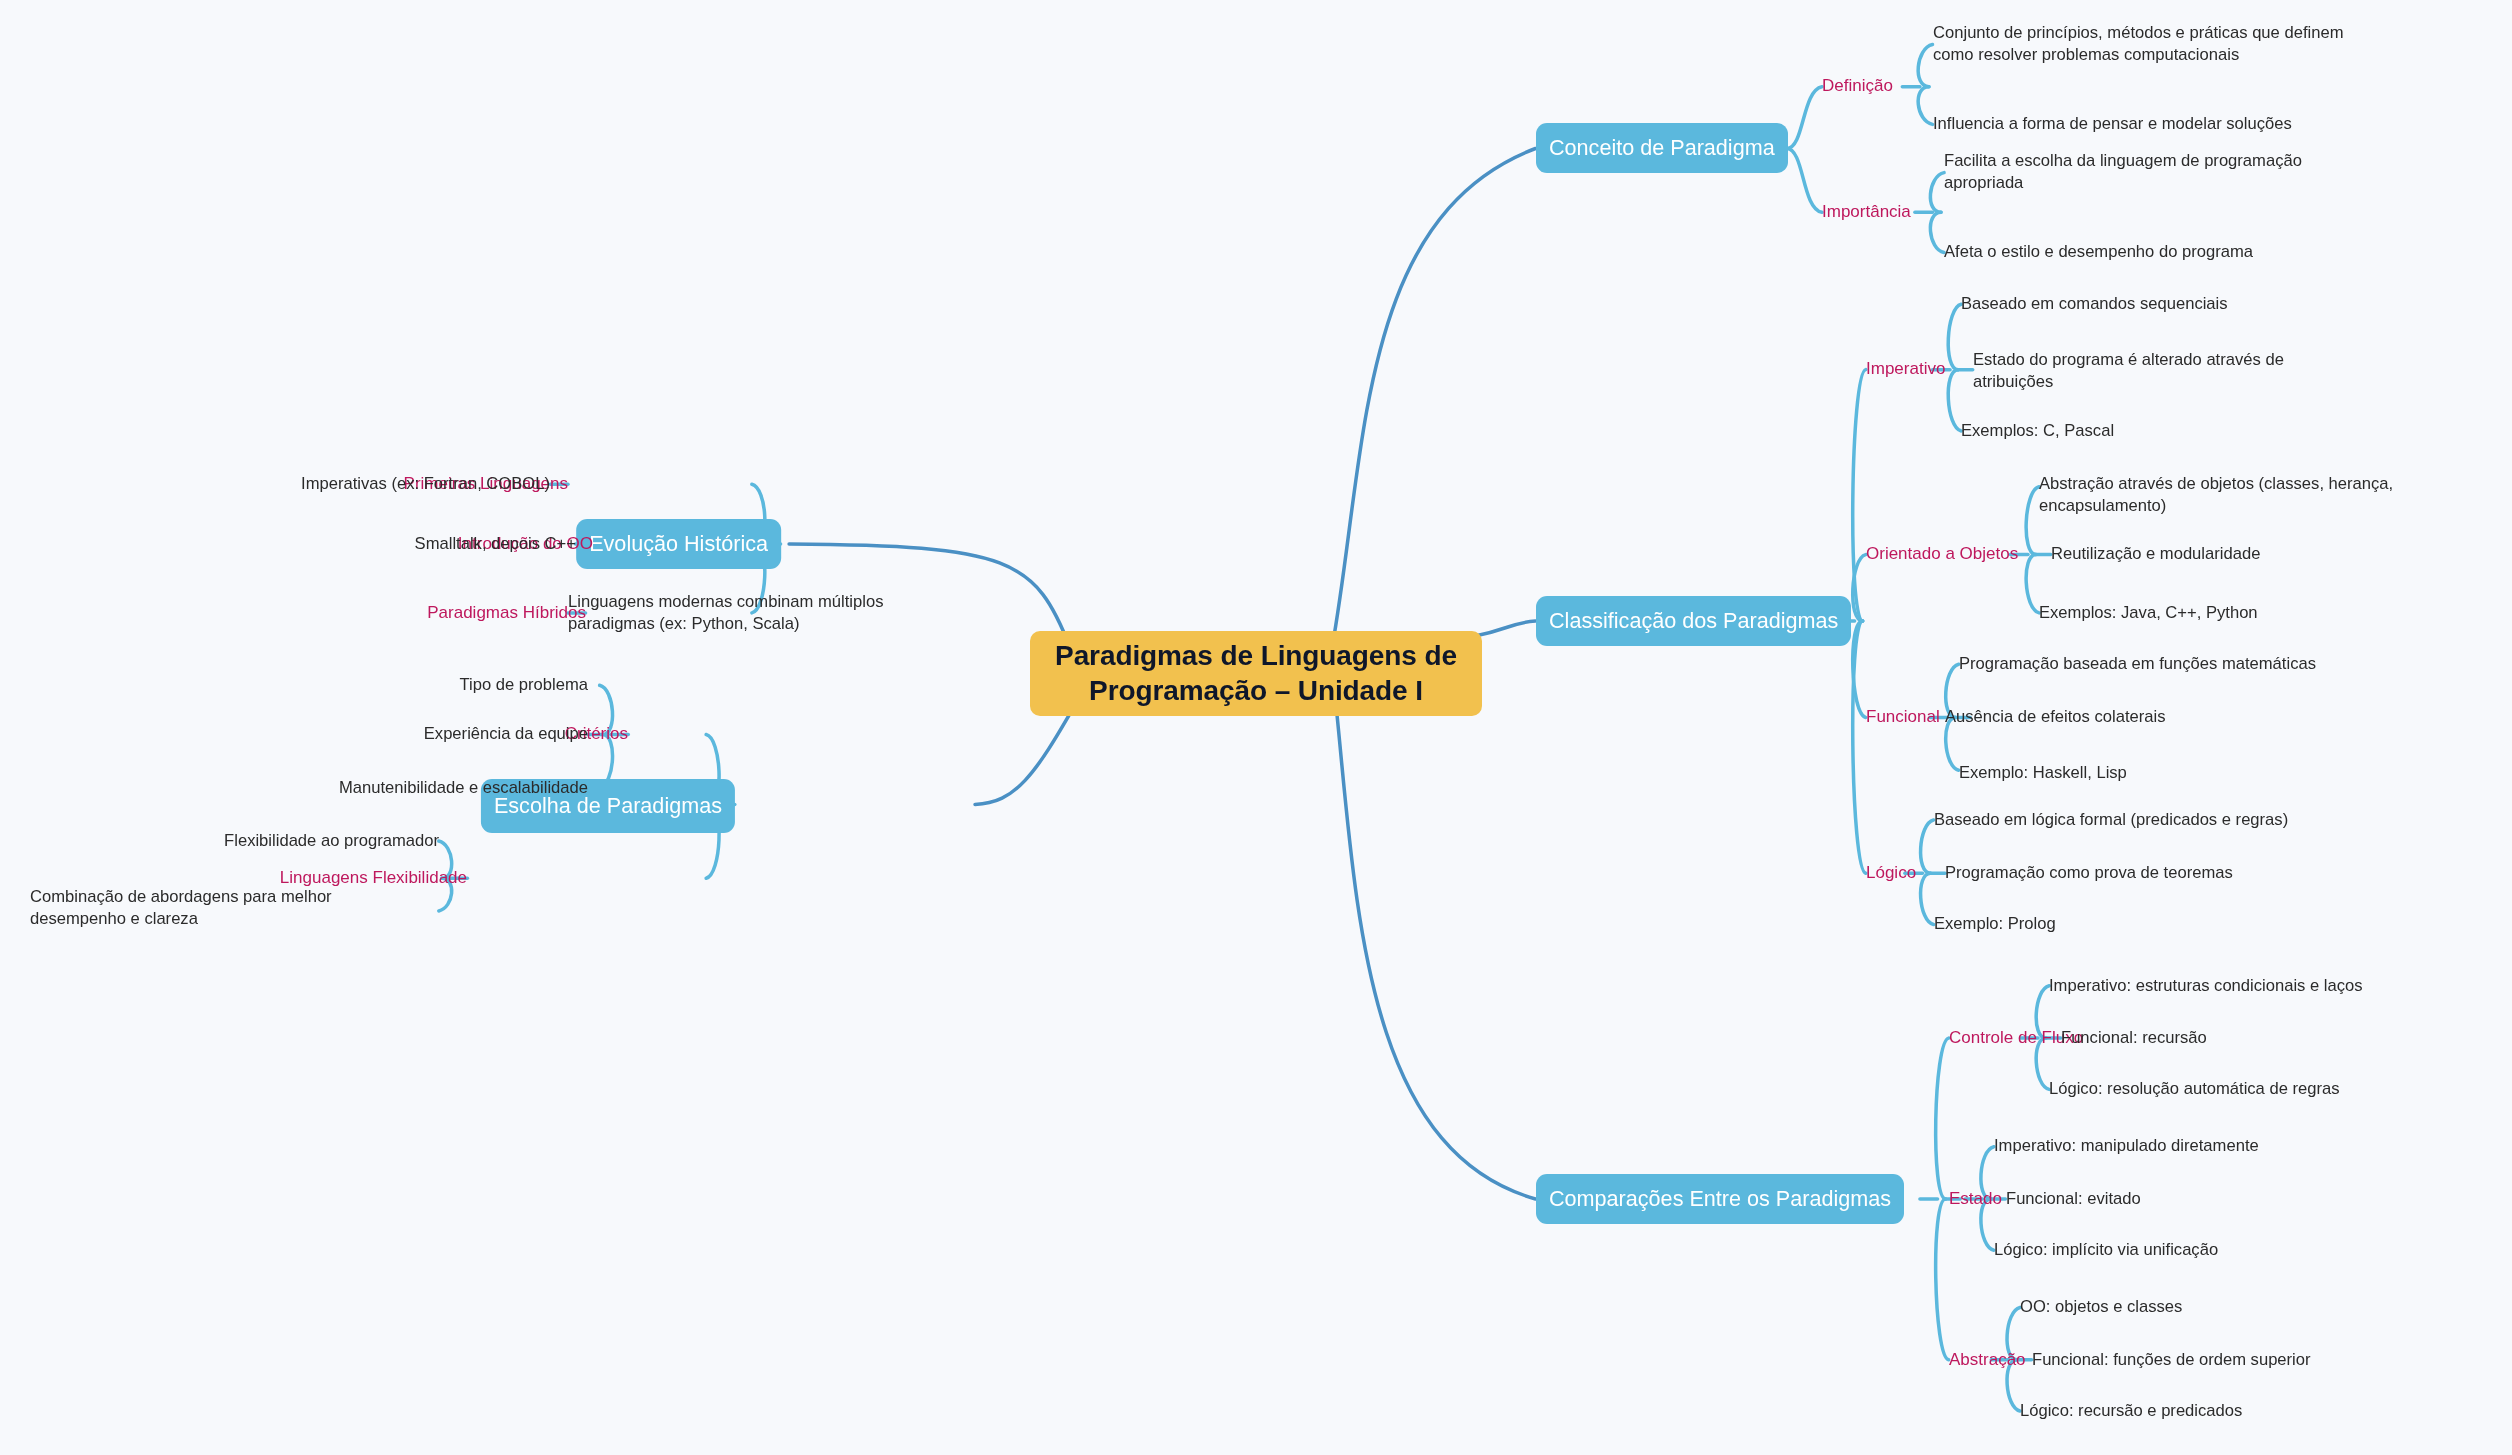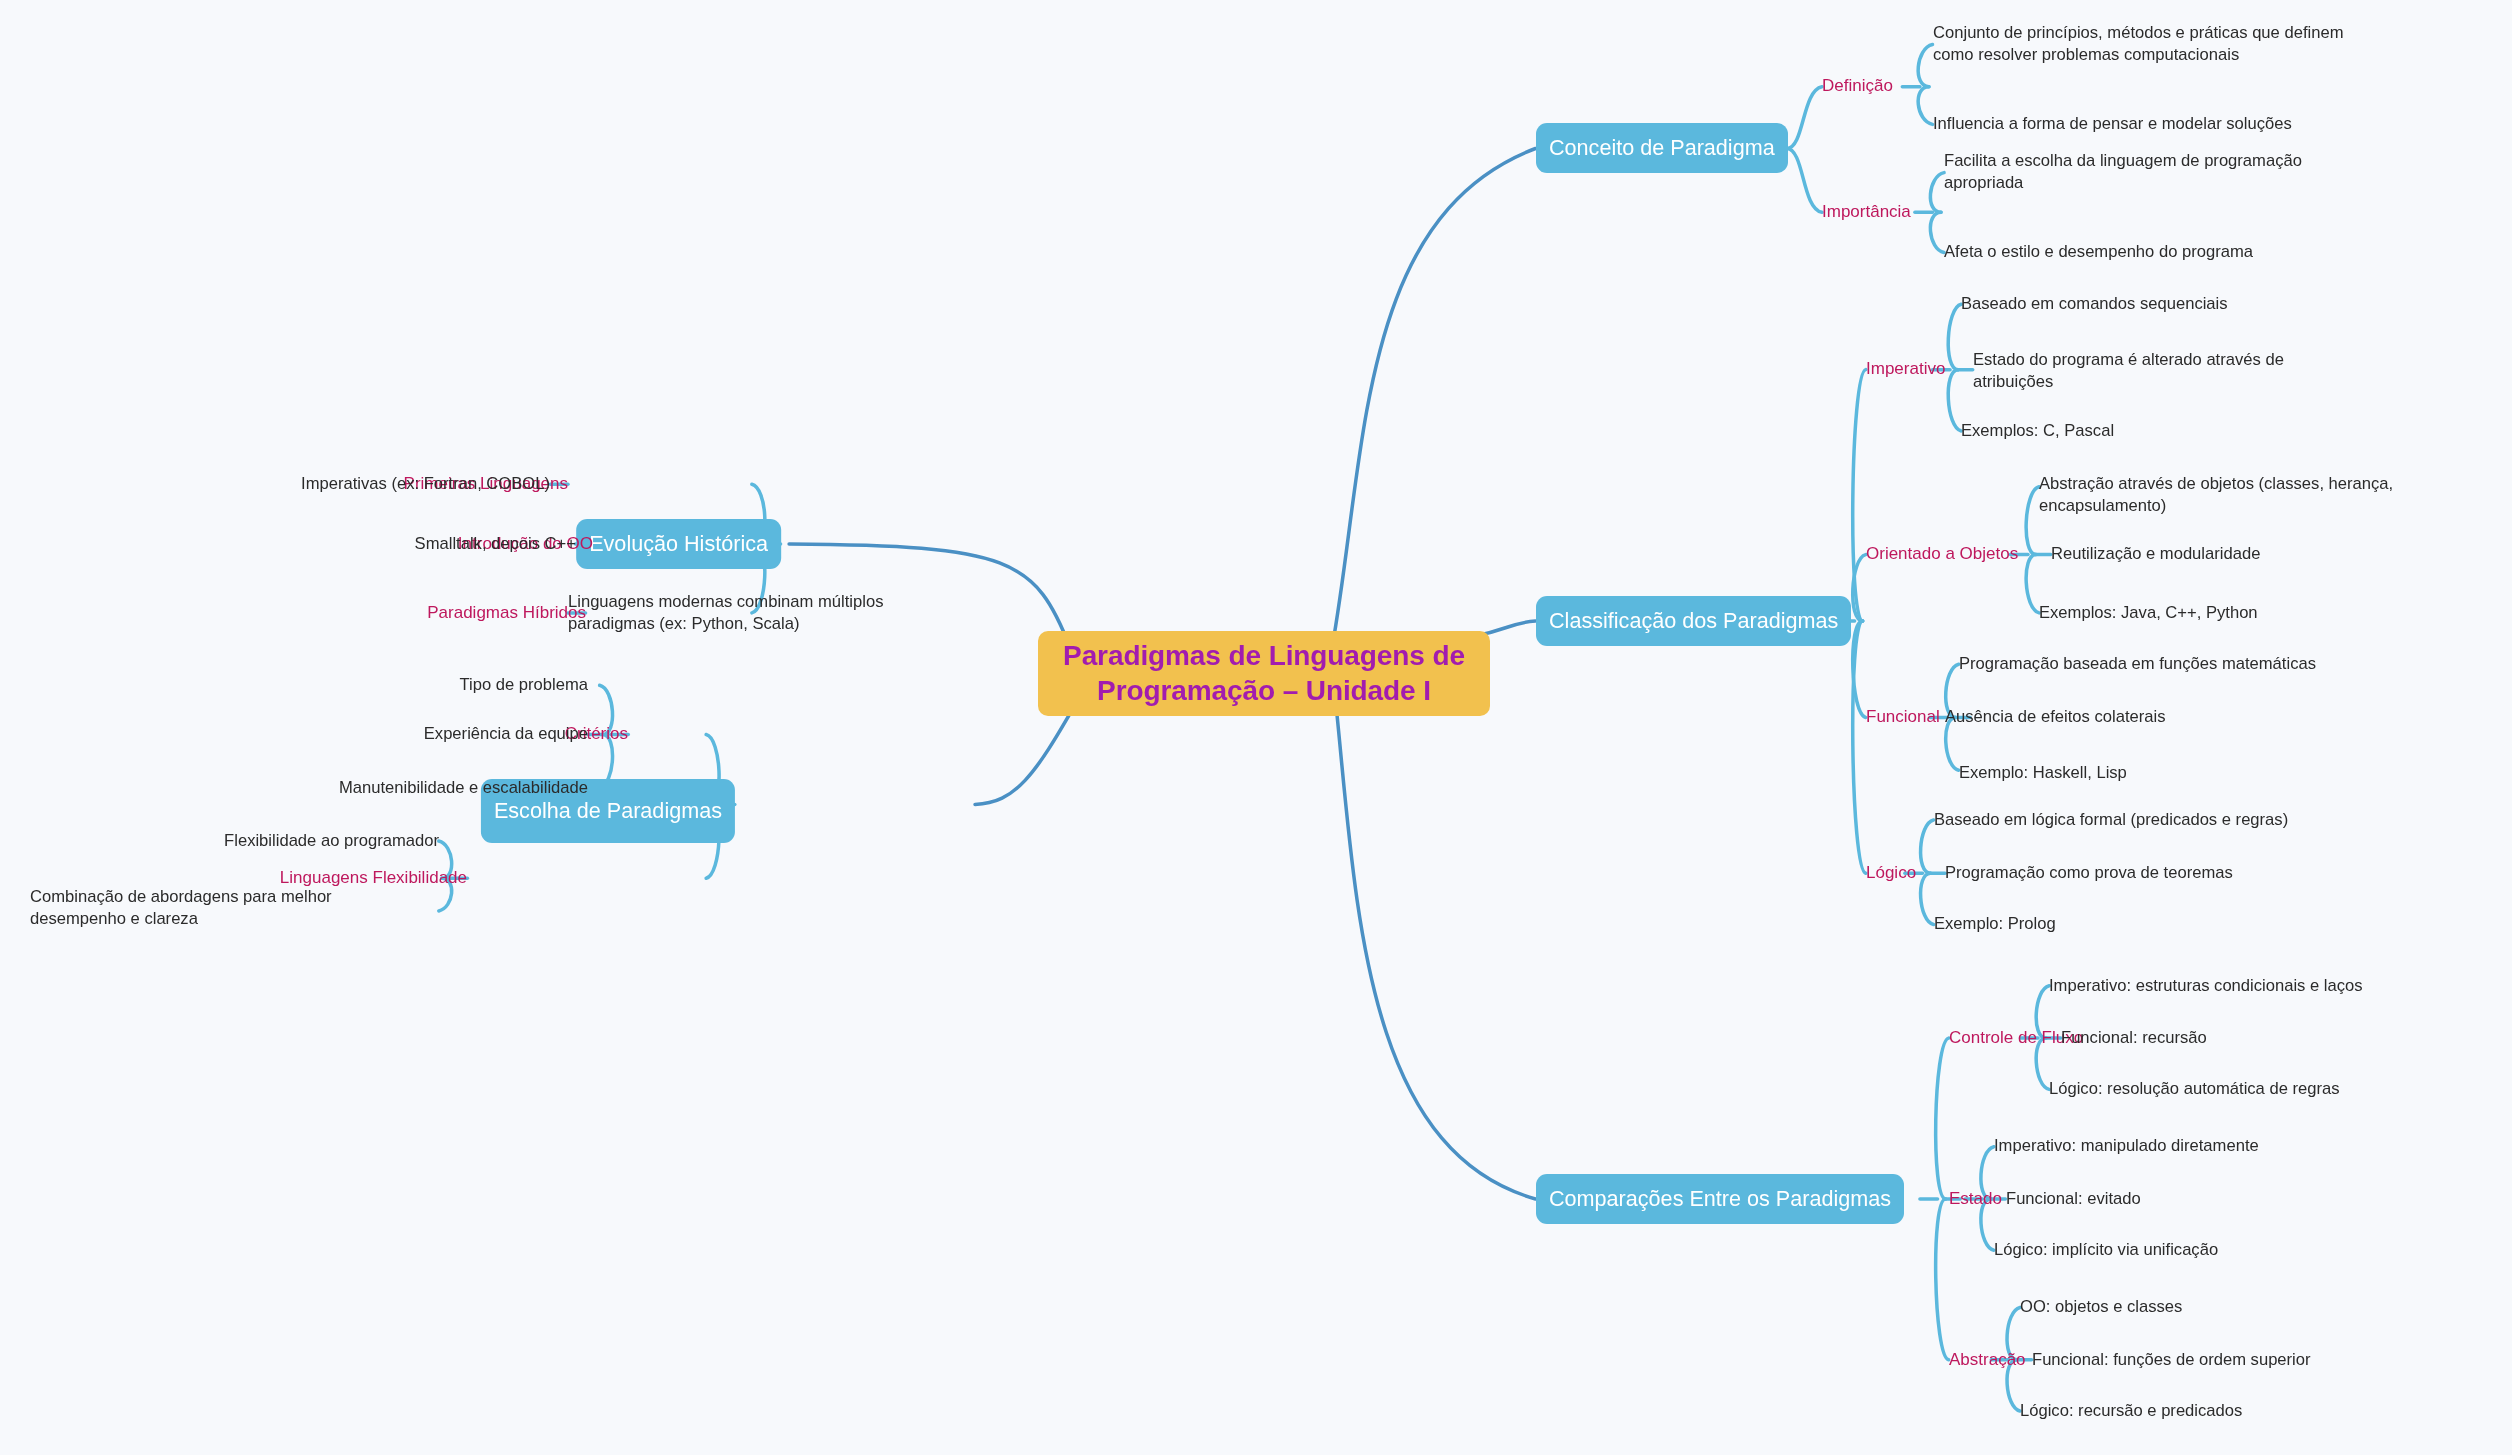--- a/index.html
+++ b/index.html
@@ -12,29 +12,28 @@
   }
   #canvas{position:absolute;left:0;top:0;width:2512px;height:1456px;}
   svg.links{position:absolute;left:0;top:0;width:2512px;height:1456px;pointer-events:none;}
 
   .node{position:absolute;box-sizing:border-box;}
 
   
   .root{
     background:#f2c14e;
     border-radius:10px;
-    color:#a21caf;
+    color:#0f172a;
     font-weight:bold;
     font-size:28px;
     line-height:1.22;
     text-align:center;
     display:flex;align-items:center;justify-content:center;
     padding:12px 17px;
     letter-spacing:-0.1px;
-    margin-left:8px;
   }
 
   
   .branch{
     background:#5bb8dd;
     border-radius:11px;
     color:#ffffff;
     font-size:21.6px;
     line-height:1.1;
     display:flex;align-items:center;justify-content:center;
@@ -171,21 +170,21 @@
   <div class="node root" style="left:1030px;top:631px;width:452px;height:85px;">Paradigmas de Linguagens de Programação – Unidade I</div>
 
   <div class="node branch" style="left:1536px;top:123px;height:50px;">Conceito de Paradigma</div>
 
   <div class="node branch" style="left:1536px;top:1174px;height:50px;">Comparações Entre os Paradigmas</div>
 
   <div class="node branch" style="left:1536px;top:596px;height:50px;">Classificação dos Paradigmas</div>
 
   <div class="node branch" style="left:781px;top:519px;height:50px;transform:translateX(-100%);">Evolução Histórica</div>
 
-  <div class="node branch" style="left:735px;top:779px;height:64px;transform:translateX(-100%);">Escolha de Paradigmas</div>
+  <div class="node branch" style="left:735px;top:779px;height:54px;transform:translateX(-100%);">Escolha de Paradigmas</div>
 
   <div class="node lvl2 r" style="left:1822px;top:71px;height:30px;">Definição</div>
   <div class="node lvl2 r" style="left:1822px;top:197px;height:30px;">Importância</div>
 
   <div class="node lvl3 r" style="left:1933px;top:20px;width:417px;height:48px;">
       <span>Conjunto de princípios, métodos e práticas que definem como resolver problemas computacionais</span>
     </div>
   <div class="node lvl3 r" style="left:1933px;top:109px;width:417px;height:30px;">
       <span>Influencia a forma de pensar e modelar soluções</span>
     </div>

